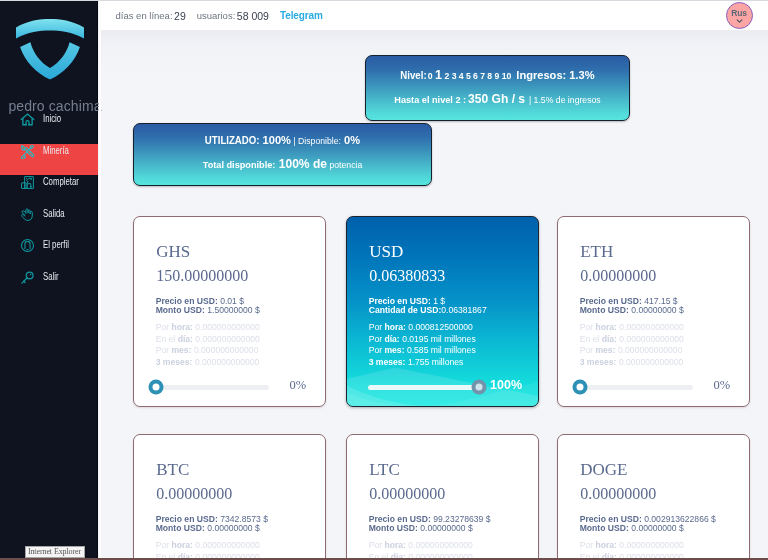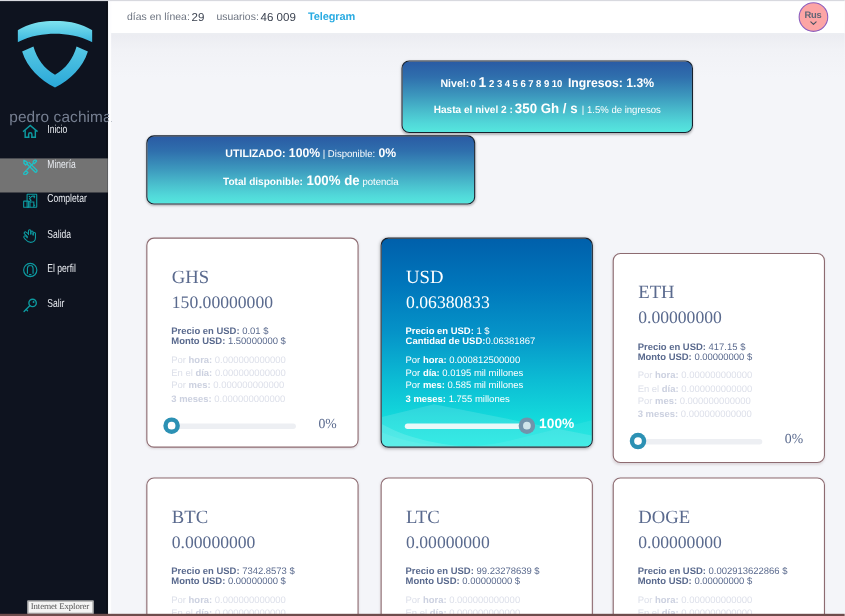--- a/index.html
+++ b/index.html
@@ -8,21 +8,21 @@
   #app{position:relative;width:768px;height:560px;overflow:hidden}
 
   
   .sidebar{position:absolute;left:0;top:0;width:98px;height:560px;background:#0e131f;z-index:5;
      border-right:1px solid #05080f}
   .logo-wrap{position:absolute;left:16px;top:19px;width:68px;height:61px}
   .logo-wrap svg{display:block}
   .username{position:absolute;left:0;top:97.5px;width:110px;text-align:center;font-size:14px;color:#767f91;letter-spacing:.1px}
   .navlist{position:absolute;left:0;top:112px;width:98px}
   .navitem{position:relative;display:flex;height:31.6px;padding-left:20px;cursor:pointer}
-  .navitem.active{background:#737373}
+  .navitem.active{background:#ef4444}
   .navicon{width:15px;height:15px;flex:0 0 15px;display:block;color:#0d9aa0}
   .navicon svg{display:block;width:15px;height:15px}
   .navitem.active .navicon{color:#1fc3c8}
   .navlabel{margin-left:8px;font-size:10.5px;color:#e9ecf1;white-space:nowrap;letter-spacing:0;
      transform:scaleX(.74);transform-origin:left center}
 
   
   .topstrip{position:absolute;left:0;top:0;width:768px;height:1px;background:#d8d9df;z-index:8}
   .header{position:absolute;left:100.5px;top:1px;width:667.5px;height:30px;background:#fff;display:flex;align-items:center;border-bottom:1px solid #eceef2}
   .hdr-item{font-size:9.5px;color:#6d7480;margin-right:1.5px;white-space:nowrap}
@@ -185,21 +185,21 @@
       </div>
   </div>
 
   <div class="topstrip"></div>
   <div class="sidegap"></div>
   <div class="header">
     <span style="width:15px"></span>
     <span class="hdr-item">días en línea:</span>
     <span class="hdr-val">29</span>
     <span class="hdr-item">usuarios:</span>
-    <span class="hdr-val">46 009</span>
+    <span class="hdr-val">58 009</span>
     <a class="hdr-link" href="#">Telegram</a>
     <div class="langbtn">
       <span class="lb-txt">Rus</span>
       <span class="lb-chev">
           <svg viewBox="0 0 8 5" fill="none" stroke="currentColor" stroke-width="1.3" stroke-linecap="round" stroke-linejoin="round">
             <path d="M1 1 L4 4 L7 1"></path>
           </svg>
         </span>
     </div>
   </div>
@@ -275,21 +275,21 @@
             <div><span>Por</span> <b>hora:</b> <span>0.000812500000</span></div>
             <div><span>Por</span> <b>día:</b> <span>0.0195 mil millones</span></div>
             <div><span>Por</span> <b>mes:</b> <span>0.585 mil millones</span></div>
             <div><b>3 meses:</b> <span>1.755 millones</span></div>
           </div>
           <div class="slider">
             <div class="knob" style="left:100%"></div>
           </div>
           <div class="pct" style="left:143.4px">100%</div>
         </div>
-        <div class="card" style="left: 456px; top: 199px; padding-left: 45px;">
+        <div class="card" style="left: 456px; top: 185px; padding-left: 45px;">
           <div class="c-title">ETH</div>
           <div class="c-value">0.00000000</div>
           <div class="c-stats">
             <div><b>Precio en USD:</b> <span>417.15 $</span></div>
             <div><b>Monto USD:</b> <span>0.00000000 $</span></div>
           </div>
           <div class="c-rates">
             <div><span>Por</span> <b>hora:</b> <span>0.000000000000</span></div>
             <div><span>En el</span> <b>día:</b> <span>0.000000000000</span></div>
             <div><span>Por</span> <b>mes:</b> <span>0.000000000000</span></div>

